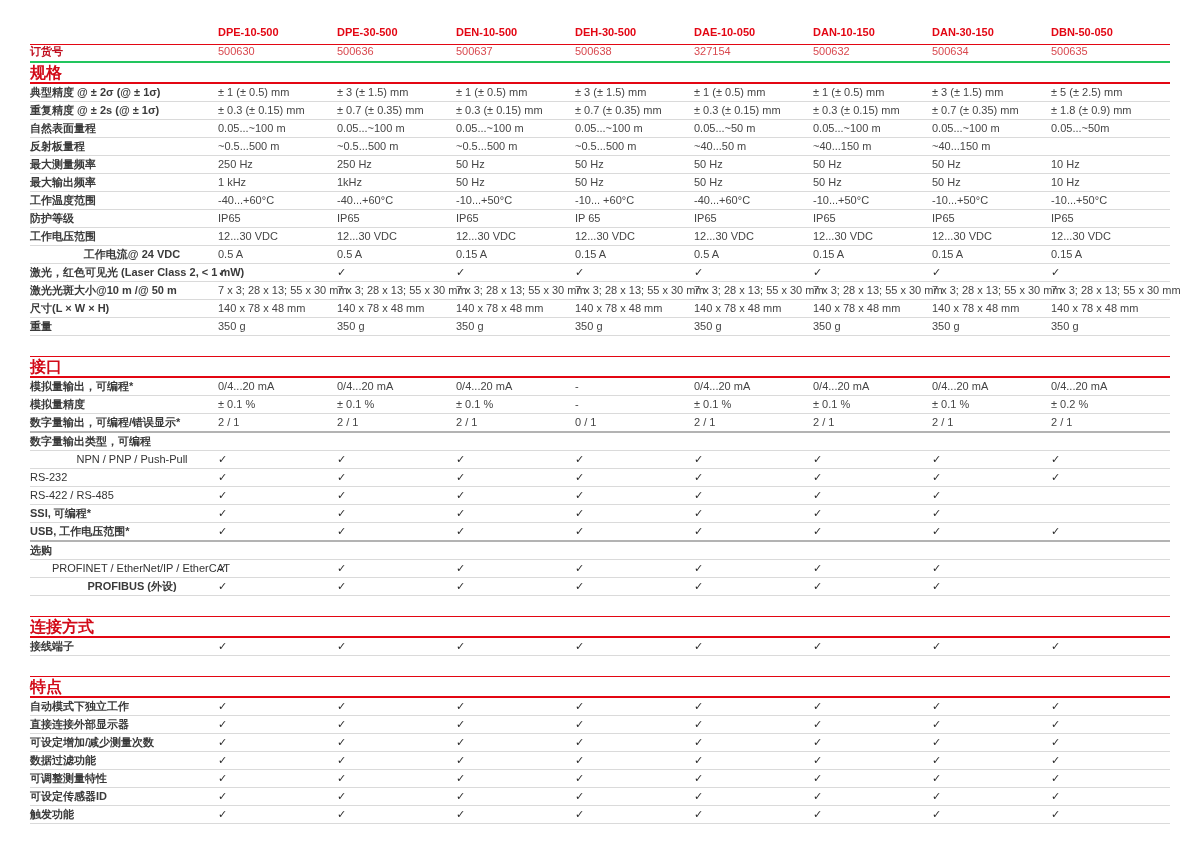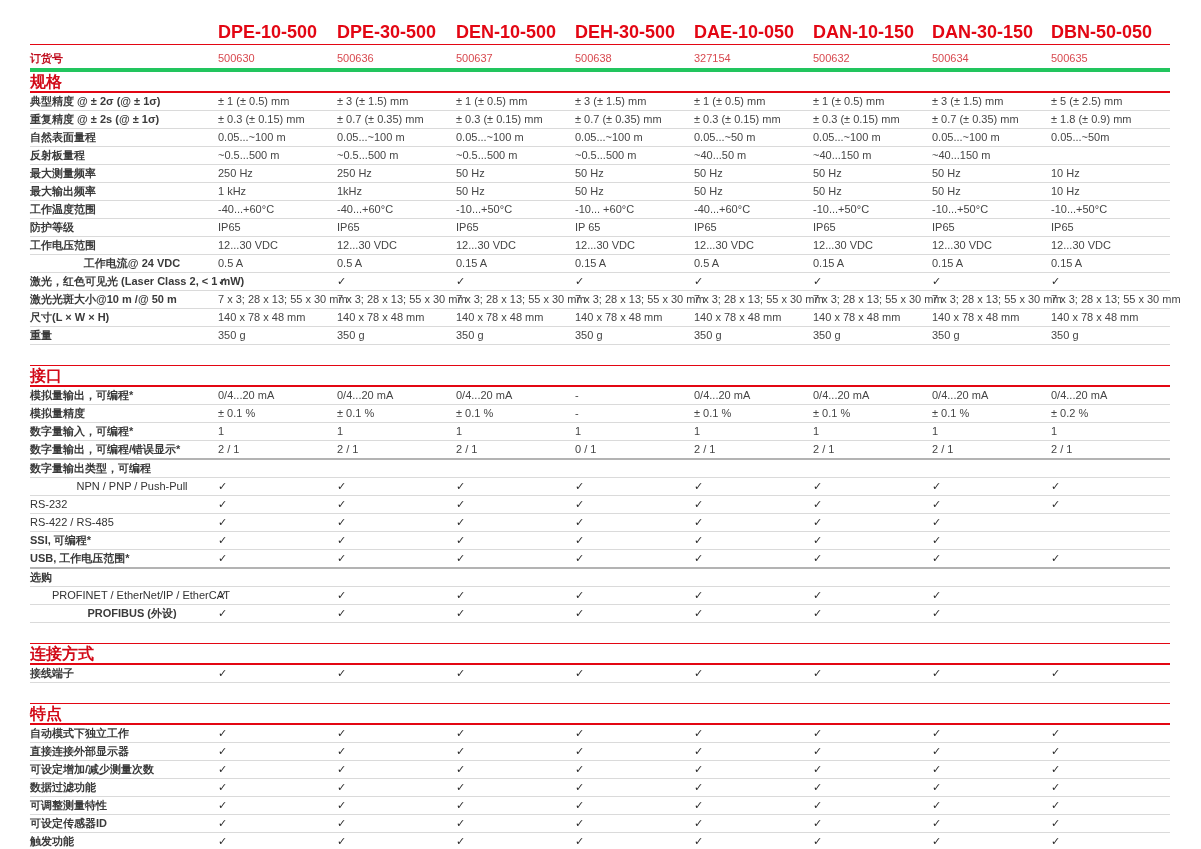--- a/index.html
+++ b/index.html
@@ -1,22 +1,22 @@
 <!DOCTYPE html>
 <html><head>
 <meta charset="utf-8">
 <style>
   html,body{margin:0;padding:0;background:#ffffff;}
   body{width:1201px;height:849px;font-family:"Liberation Sans","DejaVu Sans",sans-serif;overflow:hidden;}
   .page{padding:24px 31px 0 30px;}
   table{border-collapse:collapse;table-layout:fixed;width:1140px;}
   th,td{font-size:11px;text-align:left;vertical-align:middle;padding:2px 6px 2px 0;line-height:13px;color:#3d3d3d;white-space:nowrap;}
   th.corner{width:188px;}
-  th.model{color:#e30613;font-weight:bold;font-size:18px;padding-bottom:5px;border-bottom:1px solid #e30613;}
-  tr.order-row td{border-bottom:4px solid #22c55e;padding-top:7px;padding-bottom:3px;}
+  th.model{color:#e30613;font-weight:bold;font-size:11px;padding-bottom:5px;border-bottom:1px solid #e30613;}
+  tr.order-row td{border-bottom:2px solid #22c55e;padding-top:0;padding-bottom:3px;}
   tr.order-row td.row-label{color:#c00d1e;font-weight:bold;}
   td.order-val{color:#d8494f;}
   tr.section-row td{color:#d20a18;font-weight:bold;font-size:16px;border-top:1px solid #e30613;border-bottom:2px solid #e30613;padding-top:3px;padding-bottom:3px;}
   tr.data-row td{border-bottom:1px solid #dadada;}
   tr.group-row td{border-bottom:1px solid #dadada;border-top:2px solid #b3b3b3;font-family:Liberation Serif, serif;}
   tr.spacer-row td{height:16px;border:none;}
   td.row-label{color:#333;overflow:visible;}
   td.row-label.cjk{font-weight:bold;color:#3a3a3a;}
   td.row-label.indent{padding-left:22px;text-align:center;}
   td.val{color:#454545;}
@@ -242,31 +242,20 @@
           <td class="val">± 0.1 %</td>
           <td class="val">± 0.1 %</td>
           <td class="val">± 0.1 %</td>
           <td class="val">-</td>
           <td class="val">± 0.1 %</td>
           <td class="val">± 0.1 %</td>
           <td class="val">± 0.1 %</td>
           <td class="val">± 0.2 %</td>
         </tr>
         <tr class="data-row">
-          <td class="row-label cjk">数字量输入，可编程*</td>
-          <td class="val">1</td>
-          <td class="val">1</td>
-          <td class="val">1</td>
-          <td class="val">1</td>
-          <td class="val">1</td>
-          <td class="val">1</td>
-          <td class="val">1</td>
-          <td class="val">1</td>
-        </tr>
-        <tr class="data-row">
           <td class="row-label cjk">数字量输出，可编程/错误显示*</td>
           <td class="val">2 / 1</td>
           <td class="val">2 / 1</td>
           <td class="val">2 / 1</td>
           <td class="val">0 / 1</td>
           <td class="val">2 / 1</td>
           <td class="val">2 / 1</td>
           <td class="val">2 / 1</td>
           <td class="val">2 / 1</td>
         </tr>

